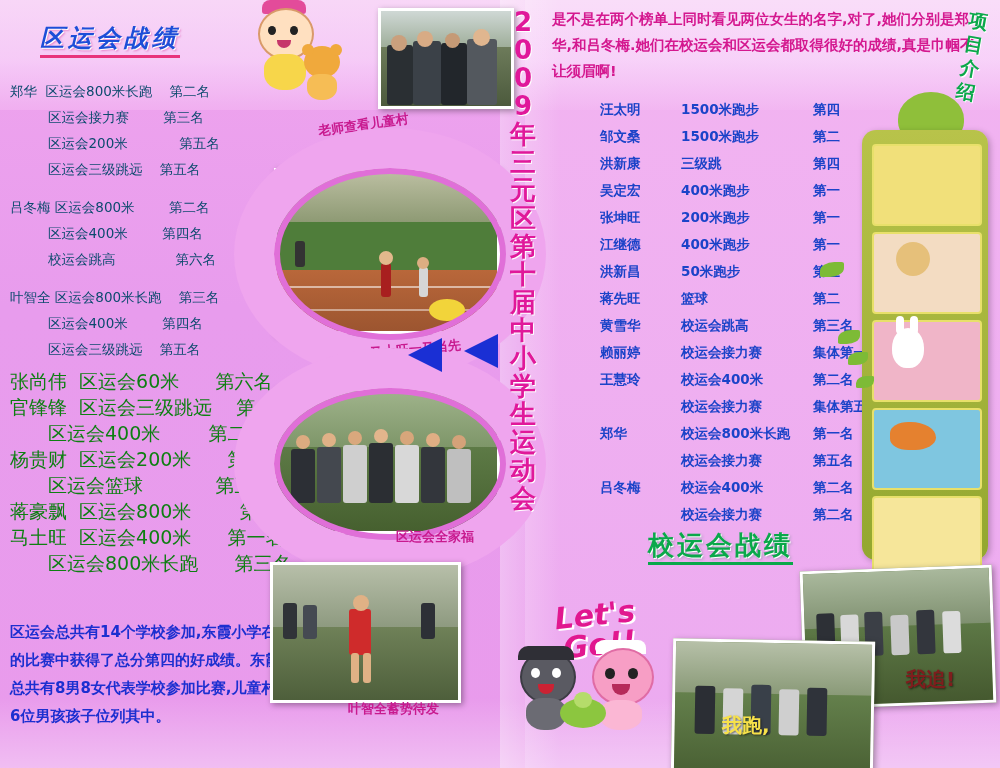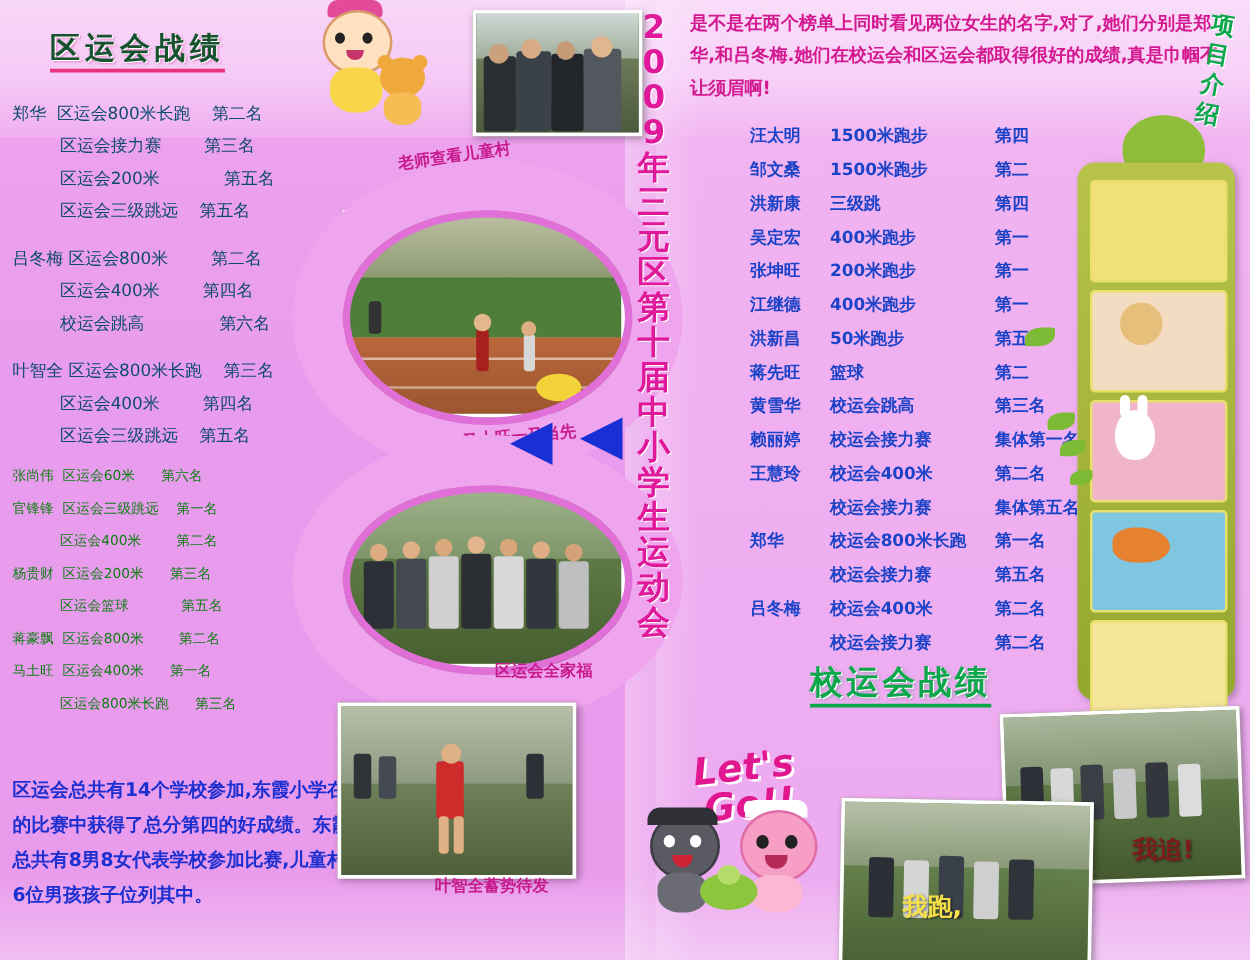--- a/index.html
+++ b/index.html
@@ -14,48 +14,48 @@
     background:linear-gradient(180deg,#efa5ee 0%,#e89ced 40%,#e99bec 100%);}
   .bg-right{position:absolute;left:525px;top:0;width:475px;height:768px;
     background:linear-gradient(180deg,#f2b4f1 0%,#ecaaf0 100%);}
   .bg-top{position:absolute;left:0;top:0;width:1000px;height:110px;
     background:linear-gradient(180deg,#ffffff 0%,#fceaff 55%,#f3b9f2 100%);opacity:.55;}
   .bg-strip{position:absolute;left:500px;top:0;width:60px;height:768px;
     background:linear-gradient(90deg,rgba(255,255,255,.35),rgba(255,255,255,0));}
   .bg-bottom{position:absolute;left:0;bottom:0;width:1000px;height:70px;
     background:linear-gradient(180deg,rgba(255,255,255,0),rgba(255,255,255,.35));}
   .title-left{
-    position:absolute;left:40px;top:22px;font-size:24px;font-weight:bold;color:#14532d;
-    letter-spacing:4px;text-shadow:1px 1px 0 #fff, 2px 2px 2px rgba(200,0,120,.35);
+    position:absolute;left:40px;top:22px;font-size:24px;font-weight:bold;color:#1d4ed8;
+    letter-spacing:4px;text-shadow:1px 1px 0 #fff, 2px 2px 2px rgba(200,0,120,.35);font-style:italic;
   }
   .title-left .ul{border-bottom:3px solid #e8337c;padding-bottom:3px;}
 
   .results{position:absolute;left:10px;top:78px;width:300px;color:#0c4a6e;font-size:13.5px;line-height:26px;}
   .results .row{white-space:nowrap;}
   .results .rowi{padding-left:38px;}
   .results .gap{height:12px;}
 
-  .res2{position:absolute;left:10px;top:368px;width:320px;color:#0e7f12;font-size:11px;line-height:26px;}
+  .res2{position:absolute;left:10px;top:368px;width:320px;color:#0e7f12;font-size:19px;line-height:26px;}
   .res2 .rowi{padding-left:38px;}
 
   .summary{position:absolute;left:10px;top:618px;width:300px;color:#1c2fd0;font-size:15px;line-height:28px;font-weight:bold;}
 
   .vtitle{
     position:absolute;left:500px;top:8px;width:46px;
     color:#e0189a;font-size:26px;font-weight:bold;line-height:28px;text-align:center;
     text-shadow:1px 1px 0 #fff;
   }
   .vtitle span{display:block;}
 
   .topnote{position:absolute;left:552px;top:6px;width:430px;color:#d4188f;font-size:14.5px;line-height:26px;font-weight:bold;}
 
   .school-res{position:absolute;left:600px;top:96px;width:400px;color:#1b43c8;font-size:13.5px;line-height:27px;font-weight:bold;}
   .school-res .r{white-space:nowrap;}
   .school-res .nm{display:inline-block;width:64px;}
-  .school-res .ev{display:inline-block;width:132px;}
+  .school-res .ev{display:inline-block;width:132px;margin-left:17px;}
   .school-res .ind{padding-left:64px;}
 
   .title-school{
     position:absolute;left:648px;top:528px;font-size:26px;font-weight:bold;color:#0aa84a;letter-spacing:3px;
     text-shadow:1px 1px 0 #fff,2px 2px 3px rgba(0,120,60,.3);
   }
   .title-school .ul{border-bottom:3px solid #0aa84a;padding-bottom:2px;}
 
   .title-vr{position:absolute;right:8px;top:8px;width:40px;color:#0aa84a;font-size:19px;font-weight:bold;line-height:24px;text-align:center;
     transform:rotate(10deg);text-shadow:1px 1px 0 #fff;}

